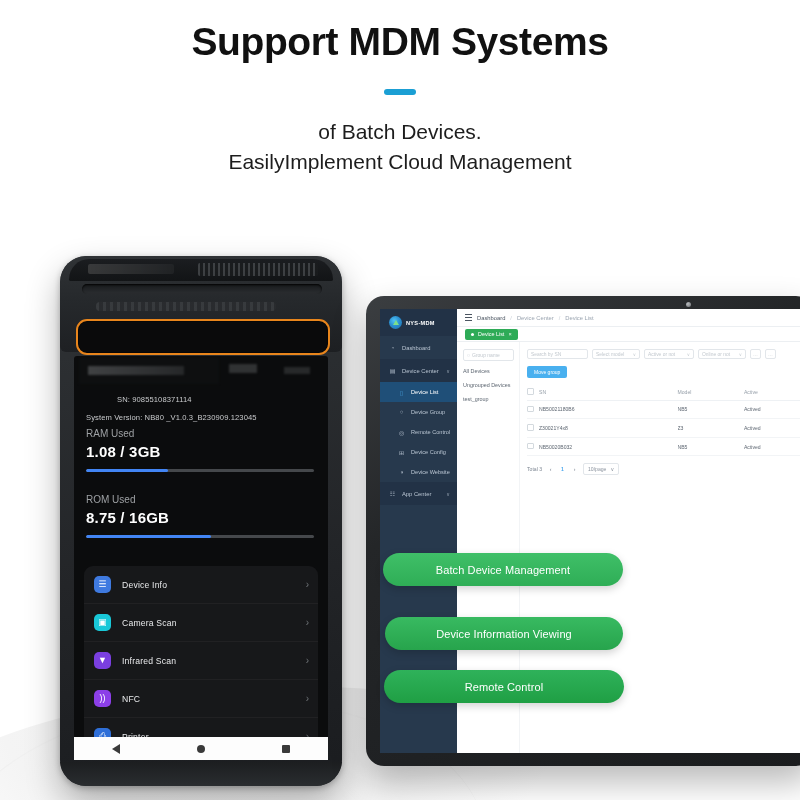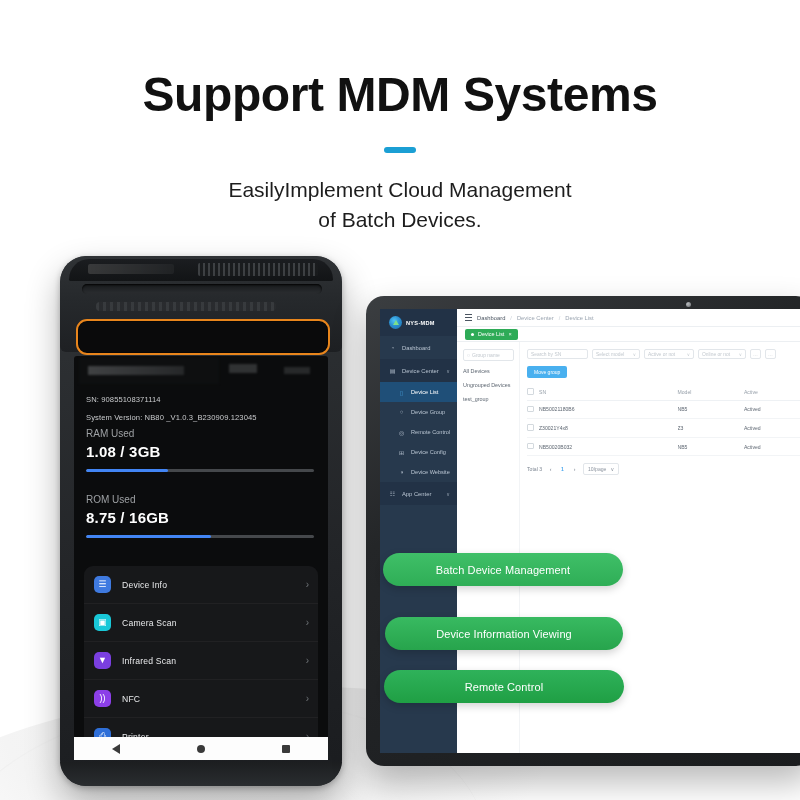--- a/index.html
+++ b/index.html
@@ -20,22 +20,22 @@
   }
   .floor2{
     position:absolute;left:-60px;top:700px;width:540px;height:150px;
     border-top:2px solid #f0f0f0;border-radius:50%/100% 100% 0 0;
     transform:rotate(-4deg);
   }
 
   
   .header{position:absolute;left:0;top:0;width:800px;text-align:center;}
   .title{
-    margin:0;padding-top:68px;
-    font-size:48px;line-height:1.12;font-weight:bold;color:#111111;
+    margin:0;padding-top:20px;
+    font-size:39px;line-height:1.12;font-weight:bold;color:#111111;
     letter-spacing:-0.4px;
   }
   .rule{
     width:32px;height:6px;border-radius:3px;background:#1b9fd4;
     margin:25px auto 0 auto;
   }
   .subtitle{
     margin:22px auto 0 auto;width:620px;
     font-size:21px;line-height:1.45;color:#1d1d1d;font-weight:400;
   }
@@ -105,21 +105,21 @@
     position:absolute;left:155px;top:8px;width:28px;height:9px;
     background:#55585a;opacity:.5;filter:blur(1px);
   }
   .status-fake3{
     position:absolute;right:18px;top:11px;width:26px;height:7px;
     background:#4a4c4e;opacity:.45;filter:blur(1px);
   }
   .sn-line{
     position:absolute;left:12px;font-size:7.6px;color:#c9cbcd;letter-spacing:.1px;
   }
-  .sn1{top:39px;}
+  .sn1{top:39px;margin-left:31px;}
   .sn2{top:57px;}
 
   .meter{position:absolute;left:12px;width:228px;}
   .meter-label{font-size:10px;color:#9ea1a4;margin:0 0 4px 0;}
   .meter-value{font-size:15px;font-weight:bold;color:#ffffff;margin:0 0 9px 0;letter-spacing:.2px;}
   .meter-track{height:3px;border-radius:2px;background:#45484b;overflow:hidden;}
   .meter-fill{height:3px;border-radius:2px;background:#4285f4;}
 
   .menu{
     position:absolute;left:10px;top:210px;width:234px;
@@ -278,22 +278,22 @@
 
 <div class="stage">
 
   <div class="floor"></div>
   <div class="floor2"></div>
 
   <div class="header">
     <h1 class="title">Support MDM Systems</h1>
     <div class="rule"></div>
     <div class="subtitle">
+      <div>of Batch Devices.</div>
       <div>EasilyImplement Cloud Management</div>
-      <div>of Batch Devices.</div>
     </div>
   </div>
 
   <div class="pos">
     <div class="pos-top">
       <div class="pos-top-face"></div>
       <div class="pos-brand"></div>
       <div class="pos-vent"></div>
       <div class="pos-slot"></div>
       <div class="pos-lip"></div>

